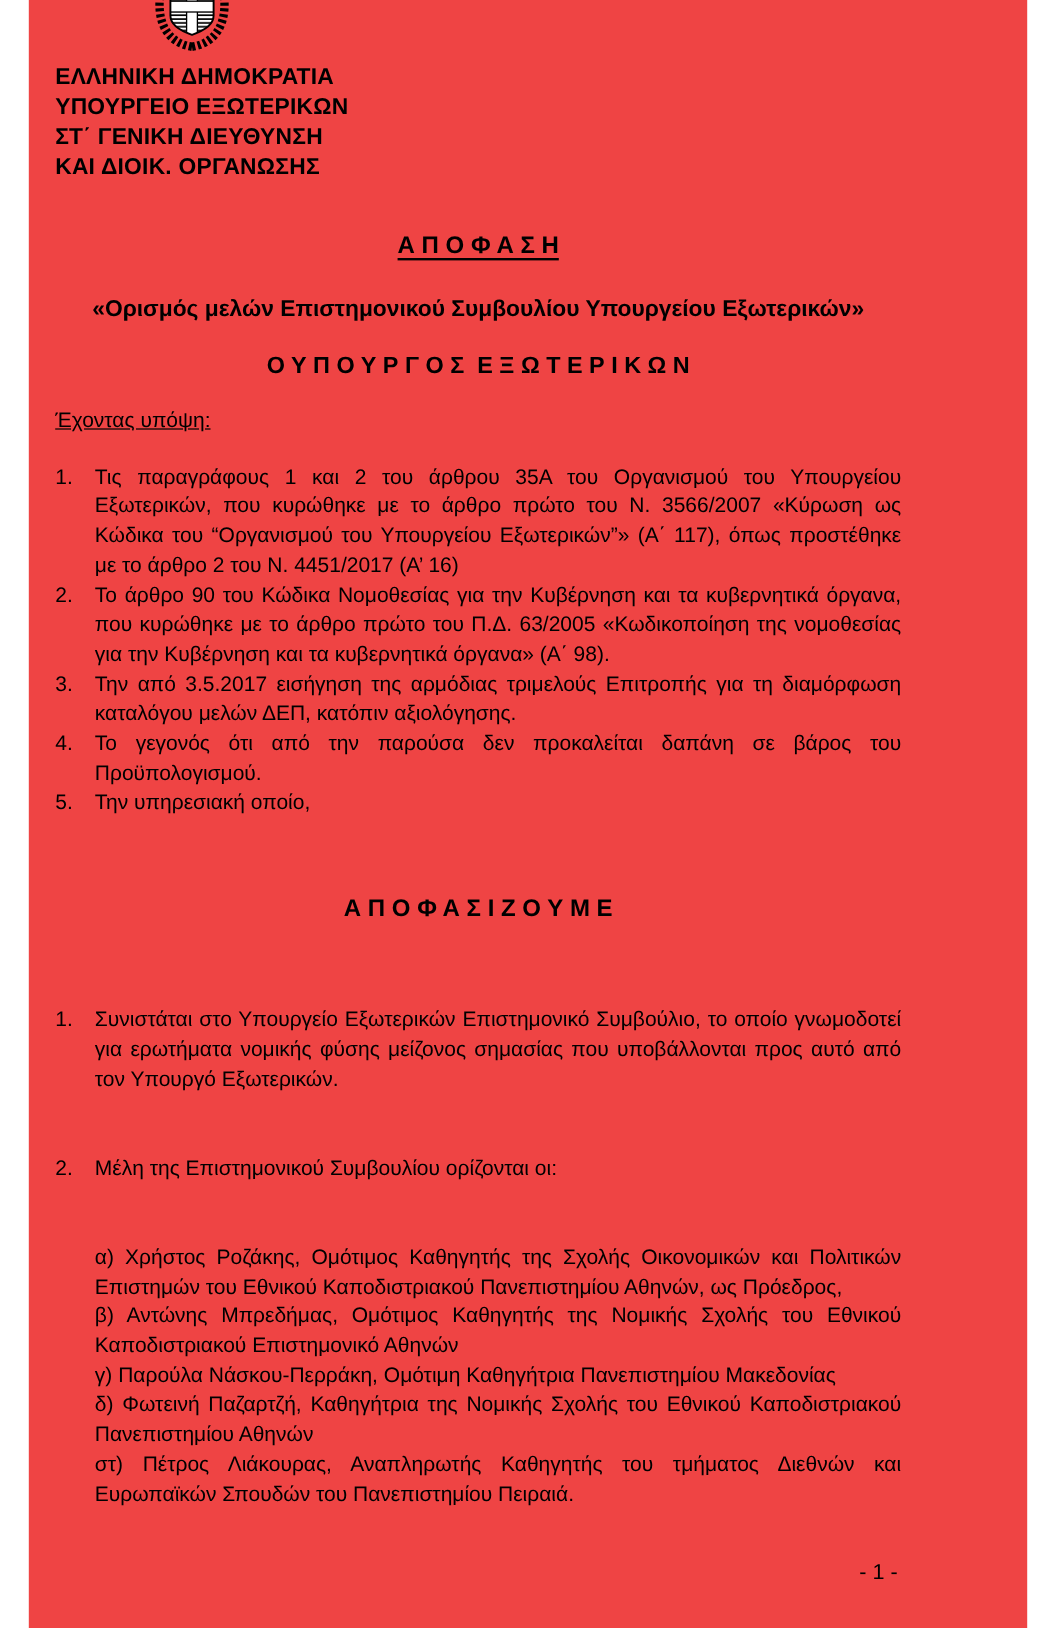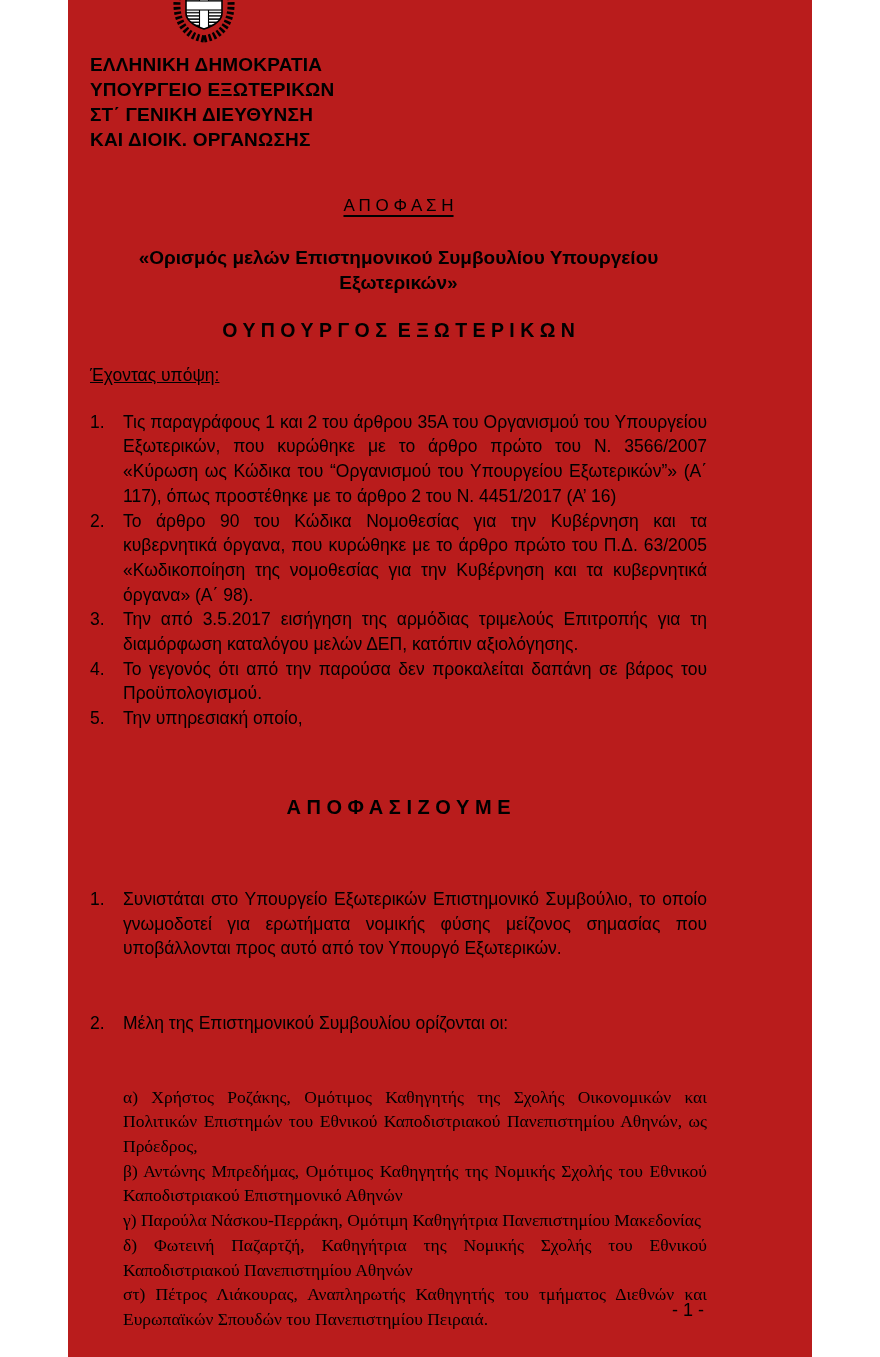--- a/index.html
+++ b/index.html
@@ -1,49 +1,49 @@
 <!DOCTYPE html>
 <html lang="el"><head>
 <meta charset="utf-8">
 <style>
   * { margin:0; padding:0; box-sizing:border-box; }
   html,body { background:#ffffff; }
   body { font-family:"Liberation Sans","DejaVu Sans",sans-serif; color:#000; }
   .page{
-    position:relative; width:744px; height:1357px; margin:0 auto;
-    background:#b91c1c; padding:0 105px 0 22px; overflow:hidden;
+    position:relative; width:832px; height:1357px; margin:0 auto;
+    background:#ef4444; padding:0 105px 0 22px; overflow:hidden;
     font-size:17.5px; line-height:24.7px;
   }
   
   .emblem-wrap{ width:66px; height:43px; overflow:hidden; margin:0 0 9px 81px; }
   .emblem-wrap svg{ display:block; margin-top:-37px; }
   .lh-line{ font-weight:bold; font-size:19px; line-height:25px; letter-spacing:.2px; }
   .lh-line.u{ text-decoration-thickness:2px; text-underline-offset:3px; }
   
   .doc-title{
-    margin-top:41px; text-align:center; font-weight:normal; font-size:17px; line-height:25px;
+    margin-top:41px; text-align:center; font-weight:bold; font-size:20px; line-height:25px;
     white-space:pre; text-decoration:underline; text-decoration-thickness:2px; text-underline-offset:4px;
   }
   .doc-subtitle{ margin-top:27px; text-align:center; font-weight:bold; font-size:19px; line-height:25px; }
   .issuer{ margin-top:23px; text-align:center; font-weight:bold; font-size:19.5px; line-height:25px; white-space:pre; }
   .preamble{ margin-top:20px;text-decoration:underline; }
   
   .num-list{ list-style:none; }
   .considerations{ margin-top:22px; }
   .oli{ display:flex; }
   .oli .num{ width:33px; flex:0 0 33px; }
   .oli .txt{ flex:1; text-align:justify; text-align-last:left; }
   .operative{
     margin-top:64px; text-align:center; font-weight:bold; font-size:20px; line-height:25px; white-space:pre;
   }
   .articles{ margin-top:67px; }
   .articles .oli{ margin-bottom:50px; }
   .articles .oli:last-child{ margin-bottom:0; }
   
-  .members{ margin-top:49px; padding-left:33px;font-family:Liberation Serif, serif; }
+  .members{ margin-top:49px; padding-left:33px; }
   .member{ text-align:justify; text-align-last:left; }
   
   .page-number{ position:absolute; top:1298px; right:108px; font-size:18px; }
 </style>
 </head>
 <body>
 
 <div class="page">
 
   <header>

